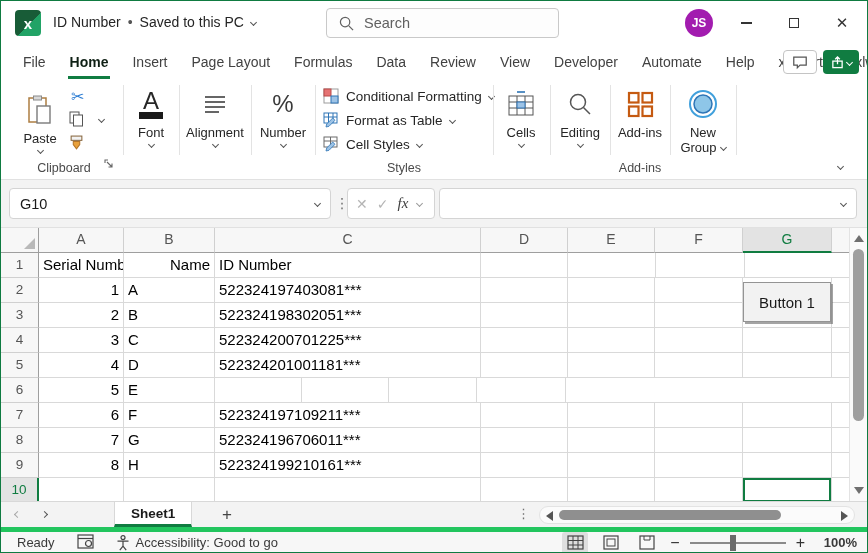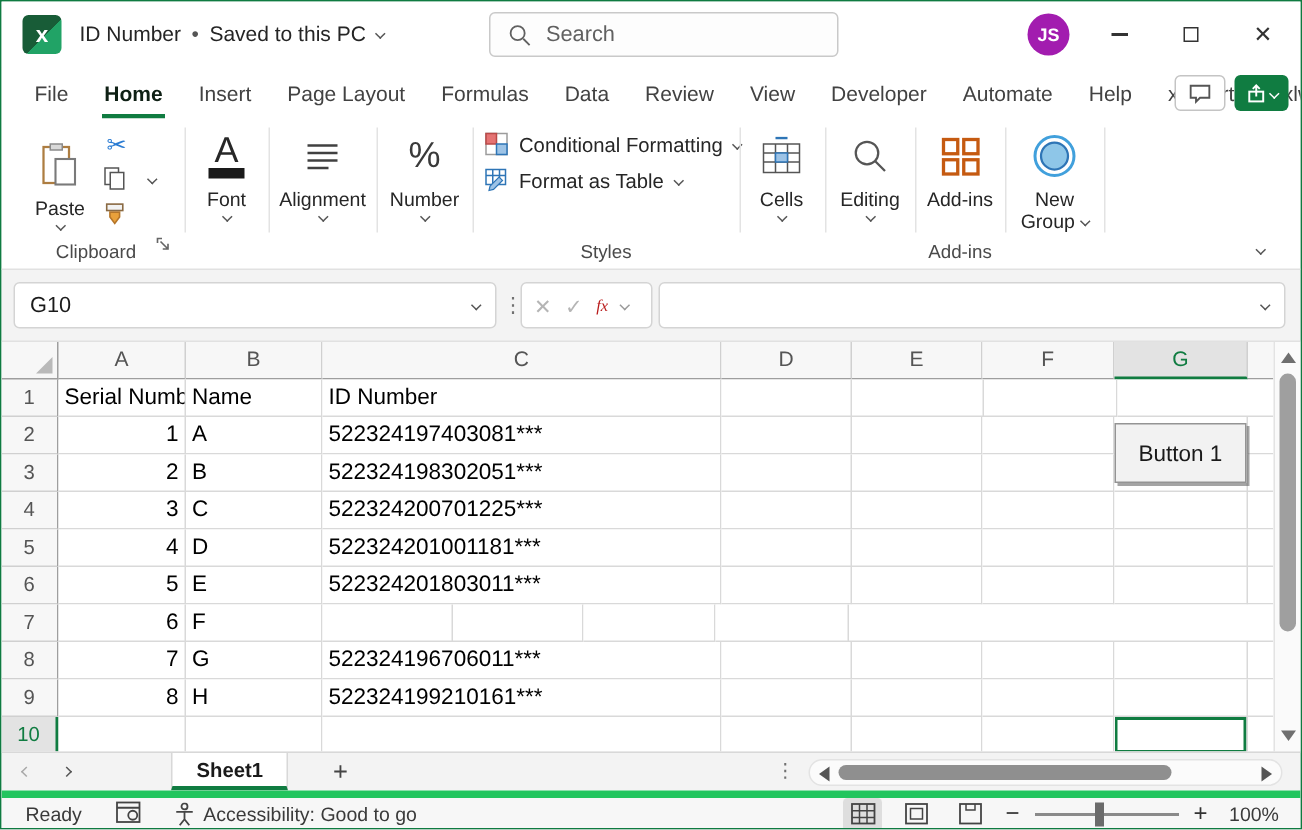--- a/index.html
+++ b/index.html
@@ -60,21 +60,21 @@
 
   
   .fbar { position:absolute; left:0; top:179px; right:0; height:48px; background:#f3f3f3; border-bottom:1px solid #e1e1e1; }
   .namebox { position:absolute; left:8px; top:8px; width:322px; height:31px; background:#fff; border:1px solid #d4d4d4;
              border-radius:4px; display:flex; align-items:center; padding:0 10px; font-size:14.5px; color:#1a1a1a; }
   .namebox .chev { margin-left:auto; }
   .fdots { position:absolute; left:334px; top:15px; color:#707070; font-size:14px; }
   .fxbox { position:absolute; left:346px; top:8px; width:88px; height:31px; background:#fff; border:1px solid #d4d4d4;
            border-radius:4px; display:flex; align-items:center; gap:9px; padding:0 8px; }
   .fx-x, .fx-check { color:#b5b5b5; font-size:14px; }
-  .fx-label { font-family:"Liberation Serif", serif; font-style:italic; font-size:11px; color:#b91c1c; }
+  .fx-label { font-family:"Liberation Serif", serif; font-style:italic; font-size:15px; color:#404040; }
   .finput { position:absolute; left:438px; top:8px; right:10px; height:31px; background:#fff; border:1px solid #d4d4d4;
             border-radius:4px; display:flex; align-items:center; padding:0 10px; font-size:14px; color:#1a1a1a; }
   .finput .chev { margin-left:auto; }
 
   
   .gridwrap { position:absolute; left:0; top:227px; right:0; height:273px; background:#fff; }
   .sheet { position:absolute; left:0; top:0; right:18px; bottom:0; overflow:hidden; }
   .hdr-row { display:flex; height:25px; }
   .corner { width:38px; background:#f7f7f7; border-right:1px solid #9e9e9e; border-bottom:1px solid #9e9e9e; position:relative; }
   .corner::after { content:""; position:absolute; right:3px; bottom:3px; border-left:11px solid transparent;
@@ -123,21 +123,21 @@
   .statusbar { position:absolute; left:0; top:526px; right:0; height:26px; background:#f7f7f7; border-top:5px solid #22c55e;
                font-size:13px; color:#3a3a3a; }
   .sb-left { position:absolute; left:16px; top:0; height:100%; display:flex; align-items:center; gap:22px; }
   .sb-acc { display:flex; align-items:center; gap:6px; }
   .sb-right { position:absolute; right:10px; top:0; height:100%; display:flex; align-items:center; gap:10px; }
   .viewbtn { width:26px; height:22px; display:flex; align-items:center; justify-content:center; border-radius:3px; }
   .viewbtn.sel { background:#dedede; }
   .zoom-minus, .zoom-plus { font-size:16px; color:#333; }
   .zoom-track { position:relative; width:96px; height:2px; background:#8a8a8a; }
   .zoom-handle { position:absolute; left:42%; top:-7px; width:6px; height:16px; background:#6b6b6b; }
-  .zoom-pct { width:42px; text-align:center; }
+  .zoom-pct { width:42px; text-align:right;font-weight:bold; }
 </style>
 </head>
 <body>
 
 <div class="window">
 
   <div class="titlebar">
     <div class="xl-icon">
         <span>x</span>
       </div>
@@ -286,20 +286,30 @@
         <svg width="16" height="16" viewBox="0 0 16 16">
             <rect x="1" y="1" width="13" height="10" fill="#fff" stroke="#2e75b6"></rect>
             <line x1="1" y1="5" x2="14" y2="5" stroke="#2e75b6"></line>
             <line x1="5.5" y1="1" x2="5.5" y2="11" stroke="#2e75b6"></line>
             <line x1="10" y1="1" x2="10" y2="11" stroke="#2e75b6"></line>
             <path d="M3 15 l3 -0.7 6 -6 -2.3 -2.3 -6 6 z" fill="#9dc3e6" stroke="#2e75b6" stroke-width="0.8"></path>
           </svg>
         <span>Format as Table</span>
         <span class="chev"></span>
       </div>
+      <div class="styles-row" style="top:55px;">
+        <svg width="16" height="16" viewBox="0 0 16 16">
+            <rect x="1" y="1" width="13" height="10" fill="#fff" stroke="#6b6b6b"></rect>
+            <line x1="1" y1="5" x2="14" y2="5" stroke="#6b6b6b"></line>
+            <line x1="7.5" y1="1" x2="7.5" y2="11" stroke="#6b6b6b"></line>
+            <path d="M3 15 l3 -0.7 6 -6 -2.3 -2.3 -6 6 z" fill="#9dc3e6" stroke="#2e75b6" stroke-width="0.8"></path>
+          </svg>
+        <span>Cell Styles</span>
+        <span class="chev"></span>
+      </div>
       <span class="glabel">Styles</span>
     </div>
     <div class="gsep" style="left:492px;"></div>
 
     <div class="grp" style="left:494px;width:52px;">
       <div class="bigbtn">
         <span class="icon-area">
           <svg width="28" height="26" viewBox="0 0 28 26">
               <line x1="10" y1="1" x2="18" y2="1" stroke="#2e75b6" stroke-width="1.6"></line>
               <rect x="2" y="5" width="24" height="19" fill="#fff" stroke="#555"></rect>
@@ -397,21 +407,21 @@
             <div class="colh" style="width: 87px;">E</div>
             <div class="colh" style="width: 88px;">F</div>
             <div class="colh sel" style="width: 89px;">G</div>
             <div class="colh fill"></div>
           </div>
       </div>
       <div id="grid-rows">
           <div class="row">
             <div class="rowh">1</div>
             <div class="cell" style="width: 85px;">Serial Number</div>
-            <div class="cell" style="width: 91px;">Name</div>
+            <div class="cell" style="width: 91px; text-align: right;">Name</div>
             <div class="cell" style="width: 266px;">ID Number</div>
             <div class="cell" style="width: 87px;"></div>
             <div class="cell" style="width: 88px;"></div>
             <div class="cell" style="width: 89px;"></div>
             <div class="cell fill"></div>
           </div>
           <div class="row">
             <div class="rowh">2</div>
             <div class="cell num" style="width: 85px;">1</div>
             <div class="cell" style="width: 91px;">A</div>
@@ -452,31 +462,31 @@
             <div class="cell" style="width: 87px;"></div>
             <div class="cell" style="width: 87px;"></div>
             <div class="cell" style="width: 88px;"></div>
             <div class="cell" style="width: 89px;"></div>
             <div class="cell fill"></div>
           </div>
           <div class="row">
             <div class="rowh">6</div>
             <div class="cell num" style="width: 85px;">5</div>
             <div class="cell" style="width: 91px;">E</div>
-            <div class="cell" style="width: 266px;">522324201803011***</div>
             <div class="cell" style="width: 87px;"></div>
             <div class="cell" style="width: 87px;"></div>
             <div class="cell" style="width: 88px;"></div>
             <div class="cell" style="width: 89px;"></div>
             <div class="cell fill"></div>
           </div>
           <div class="row">
             <div class="rowh">7</div>
             <div class="cell num" style="width: 85px;">6</div>
             <div class="cell" style="width: 91px;">F</div>
+            <div class="cell" style="width: 266px;">522324197109211***</div>
             <div class="cell" style="width: 87px;"></div>
             <div class="cell" style="width: 87px;"></div>
             <div class="cell" style="width: 88px;"></div>
             <div class="cell" style="width: 89px;"></div>
             <div class="cell fill"></div>
           </div>
           <div class="row">
             <div class="rowh">8</div>
             <div class="cell num" style="width: 85px;">7</div>
             <div class="cell" style="width: 91px;">G</div>

